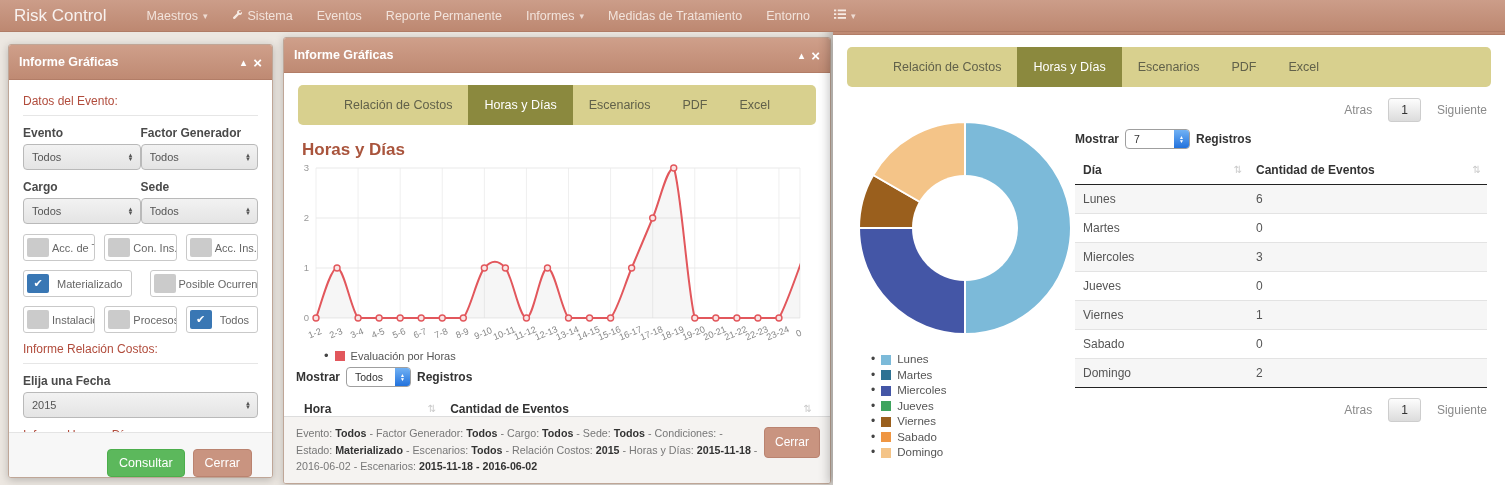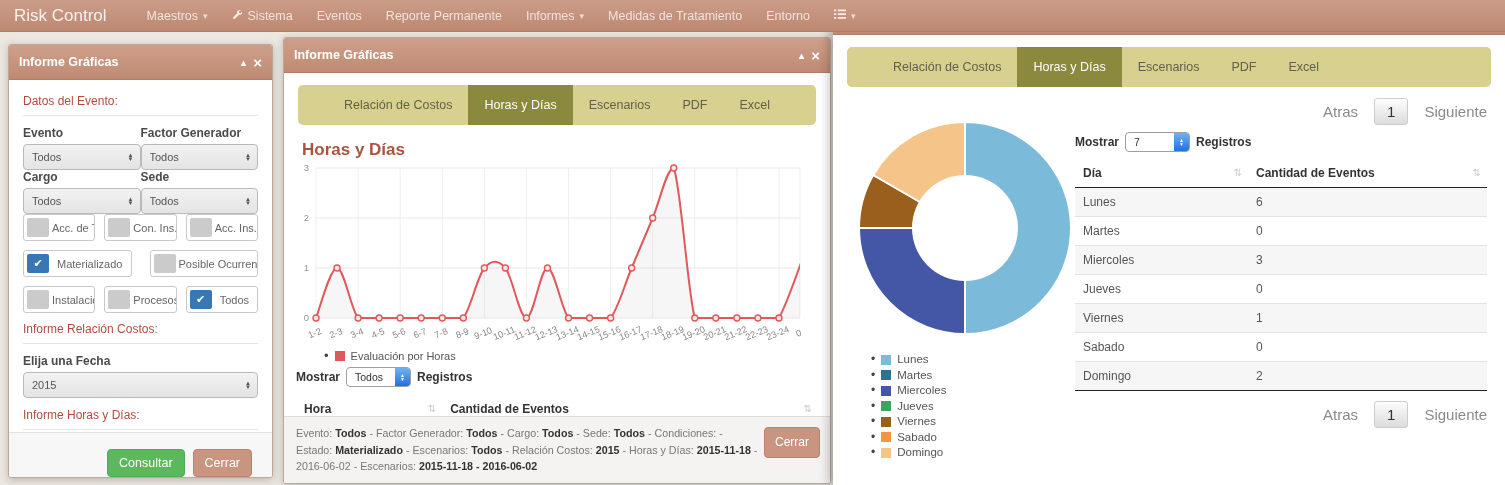--- a/index.html
+++ b/index.html
@@ -24,21 +24,21 @@
   .p-title{color:#fff;font-weight:bold;font-size:12.5px;}
   .p-icons{color:#fff;font-weight:bold;display:flex;gap:7px;align-items:center;}
   .p-icons .up{font-size:11px;cursor:pointer;}
   .p-icons .x{font-size:15px;line-height:1;cursor:pointer;}
 
   
   #leftPanel{left:8px;top:44px;width:265px;height:434px;}
   .lp-body{padding:10px 14px 0;}
   .sec-label{color:#b14c3c;font-size:12px;margin:4px 0 0;}
   .sec-hr{border:none;border-top:1px solid #e6e6e6;margin:7px 0 10px;}
-  .frow{display:flex;gap:0;}
+  .frow{display:flex;gap:0;margin-bottom:10px;}
   .fld{flex:1;min-width:0;}
   .fld label{display:block;font-size:12px;font-weight:bold;color:#4a4a4a;margin-bottom:4px;}
   .bsel{height:26px;background:linear-gradient(#f2f2f2,#e4e4e4);border:1px solid #b9b9b9;border-radius:4px;
         display:flex;align-items:center;justify-content:space-between;padding:0 6px 0 8px;cursor:pointer;}
   .bsel-text{font-size:11px;color:#555;white-space:nowrap;overflow:hidden;}
   .arr2{display:flex;flex-direction:column;line-height:4.5px;}
   .arr2 i{font-style:normal;font-size:6px;color:#555;}
   .cbrow{display:flex;gap:9px;margin-bottom:9px;}
   .cbrow.two{gap:18px;}
   .cb{flex:1;min-width:0;height:27px;background:#fff;border:1px solid #c9c9c9;border-radius:3px;
@@ -91,21 +91,21 @@
 
   
   #rightPanel{left:833px;top:0;width:672px;height:485px;border-radius:0;border:none;
               box-shadow:-4px 0 10px rgba(0,0,0,.25);}
   #rightPanel .p-head{height:30px;}
   .donut-wrap{position:absolute;left:24px;top:120px;}
   .donut-legend{position:absolute;left:38px;top:352px;}
   .lg-item{display:flex;align-items:center;gap:6px;font-size:11.5px;color:#555;line-height:15.5px;}
   .lg-item .dot{color:#444;font-size:12px;}
   .rp-content{position:absolute;left:242px;top:98px;right:18px;}
-  .pager{display:flex;justify-content:flex-end;align-items:center;gap:16px;font-size:15px;color:#8a8a8a;}
+  .pager{display:flex;justify-content:flex-end;align-items:center;gap:16px;font-size:12px;color:#8a8a8a;}
   .pager .pg{border:1px solid #cdcdcd;background:linear-gradient(#fdfdfd,#dcdcdc);padding:4px 12px;
              border-radius:3px;color:#333;cursor:pointer;}
   .pager .nav-lbl{cursor:pointer;}
   .rp-mostrar{margin:7px 0 7px 0;}
 </style>
 </head>
 <body>
 
 <div class="stage">
 

